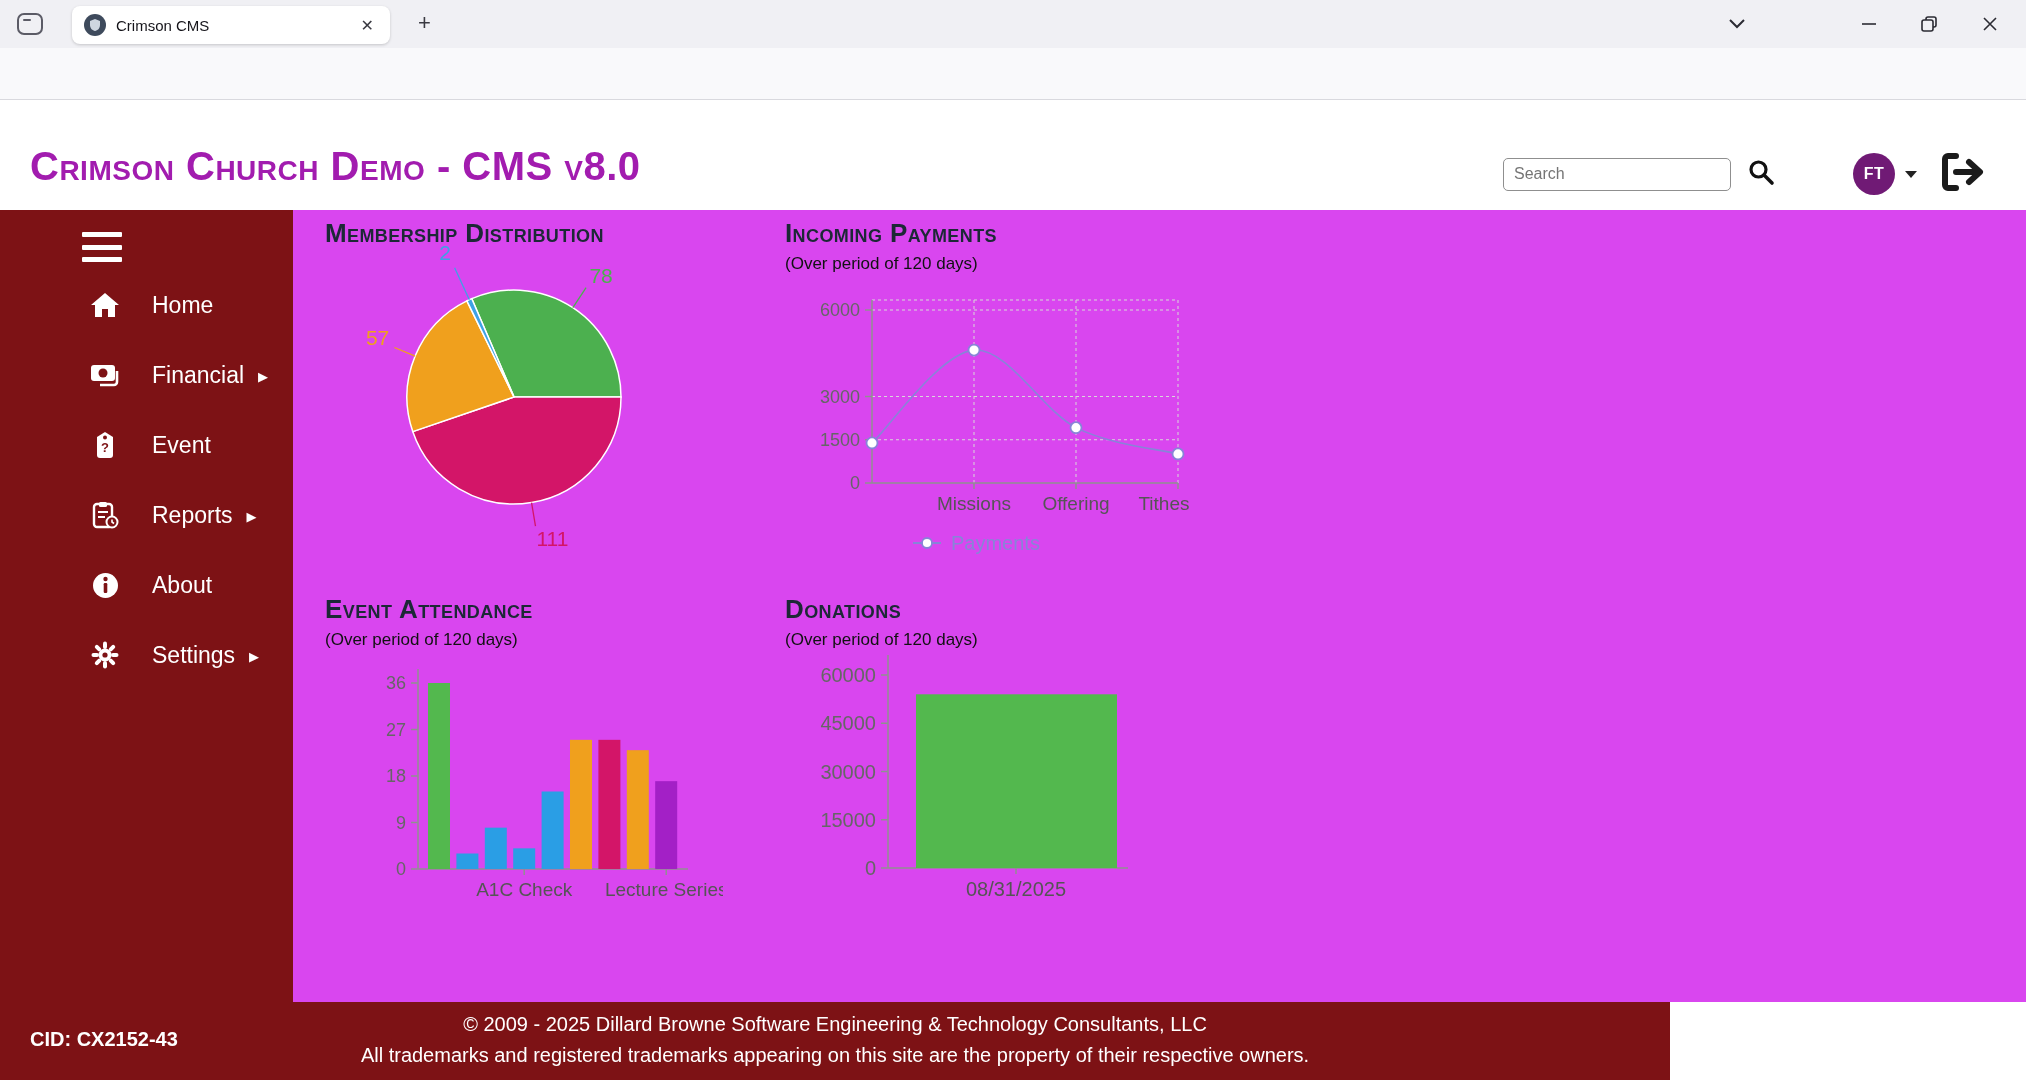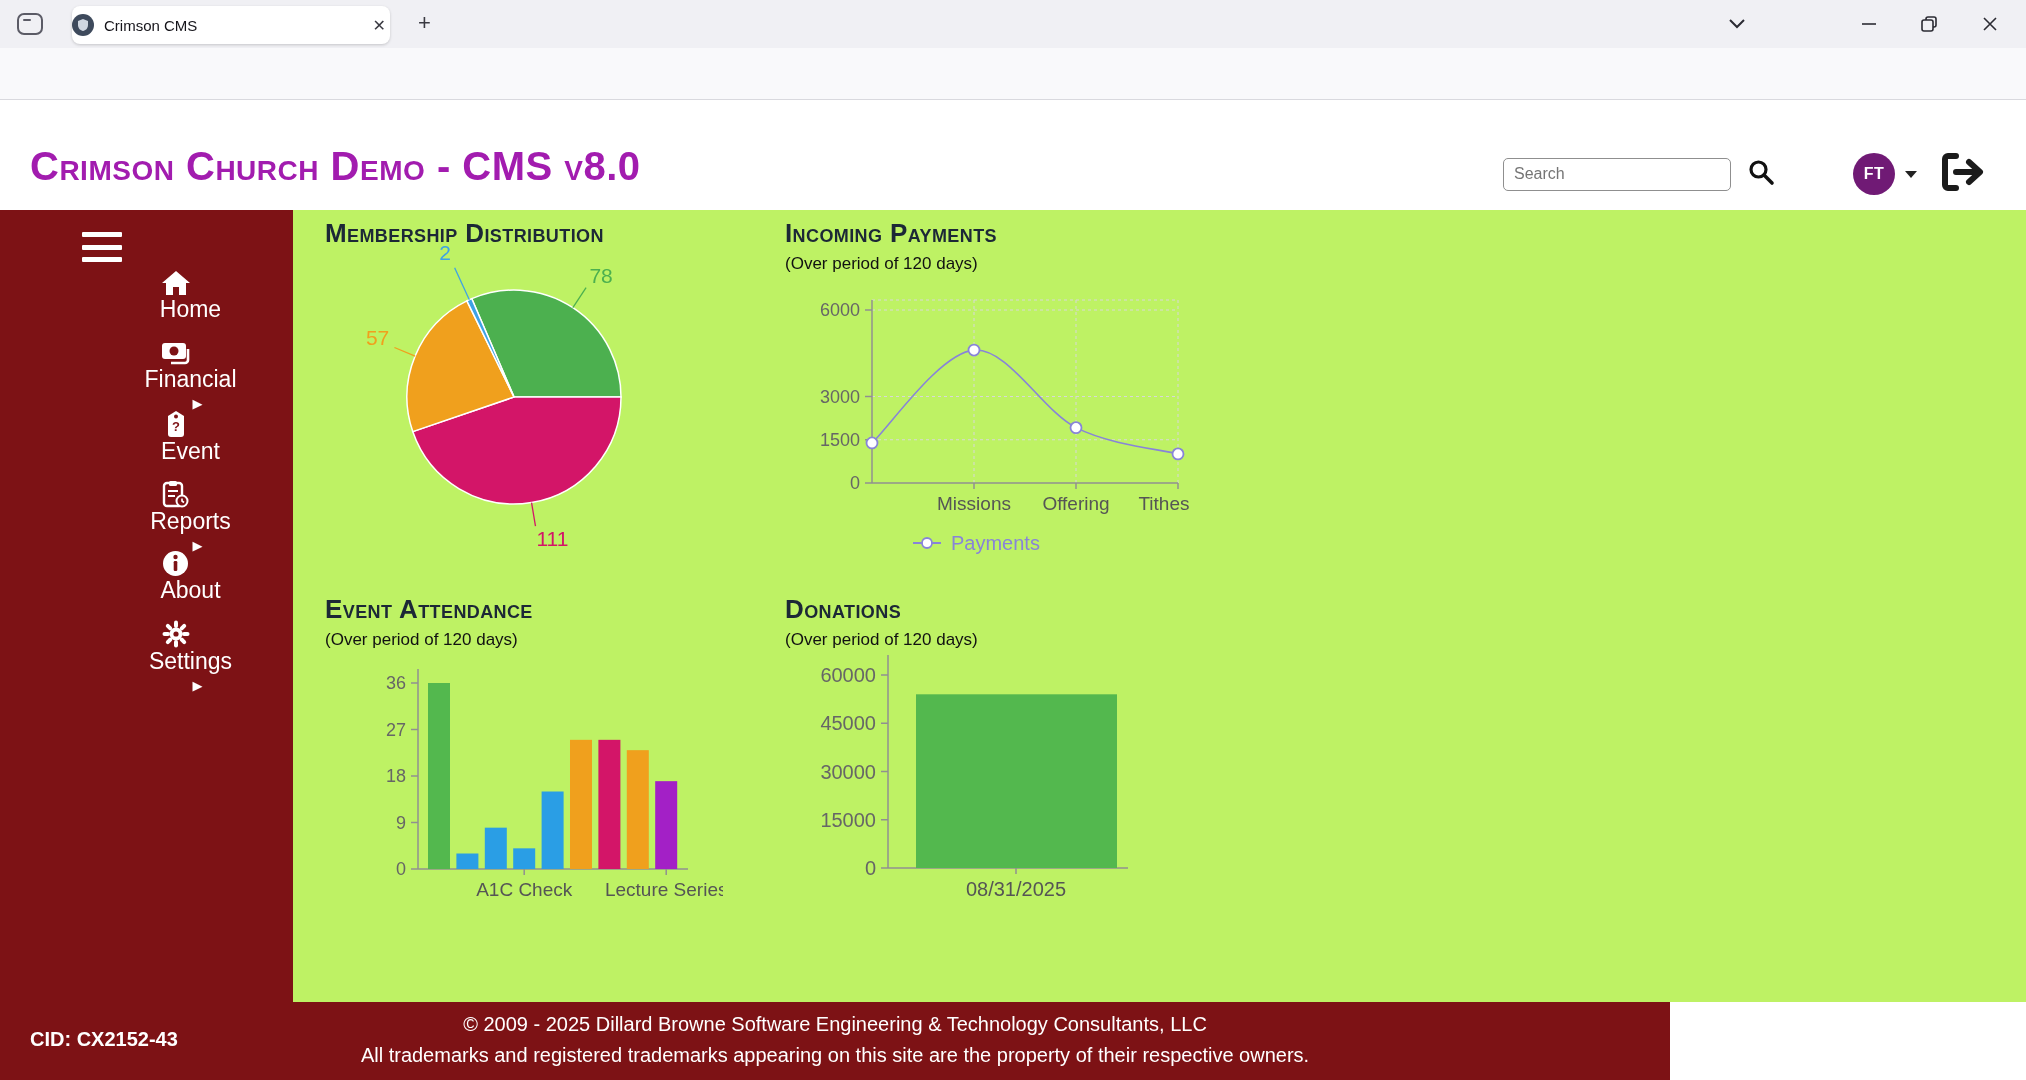--- a/index.html
+++ b/index.html
@@ -3,21 +3,21 @@
 <meta charset="utf-8">
 <style>
   * { margin:0; padding:0; box-sizing:border-box; }
   html,body { width:2026px; height:1080px; font-family:"Liberation Sans", sans-serif; background:#fff; overflow:hidden; }
   #screen { position:relative; width:2026px; height:1080px; }
 
   
   .titlebar { position:absolute; left:0; top:0; width:2026px; height:48px; background:#f0f0f4; }
   .ffview { position:absolute; left:16px; top:11px; width:30px; height:26px; color:#5b5b66; }
   .tab { position:absolute; left:72px; top:6px; width:318px; height:38px; background:#fff; border-radius:8px;
-         box-shadow:0 1px 3px rgba(0,0,0,.18); display:flex; align-items:center; padding:0 0; }
+         box-shadow:0 1px 3px rgba(0,0,0,.18); display:flex; align-items:center; padding:0 12px; }
   .tab-favicon { width:22px; height:22px; border-radius:50%; background:#3e4a5c; display:flex; align-items:center; justify-content:center; margin-right:10px; flex:0 0 auto; }
   .tab-title { font-size:15px; color:#15141a; flex:1 1 auto; white-space:nowrap; overflow:hidden; }
   .tab-close { color:#3a3a42; font-size:16px; padding:2px 4px; border-radius:4px; }
   .newtab-btn { position:absolute; left:418px; top:12px; color:#3a3a42; font-size:22px; line-height:22px; }
   .win-ctrls { position:absolute; right:0; top:0; height:48px; display:flex; align-items:center; gap:44px; padding-right:28px; color:#2b2b33; }
   .win-ctrls svg { display:block; }
   .alltabs-chevron { position:absolute; right:280px; top:16px; color:#2b2b33; }
 
   .toolbar { position:absolute; left:0; top:48px; width:2026px; height:52px; background:#f9f9fb; border-bottom:1px solid #d9d9de; }
   .nav-ic { position:absolute; top:62px; color:#35353d; }
@@ -46,27 +46,27 @@
   .avatar { width:42px; height:42px; border-radius:50%; background:#701a75; color:#fff; font-weight:bold; font-size:16px;
             display:flex; align-items:center; justify-content:center; margin-left:78px; letter-spacing:.5px; }
   .avatar-caret { margin-left:9px; color:#222; }
   .logout-btn { margin-left:22px; color:#1b1b1b; }
 
   
   .sidebar { position:absolute; left:0; top:210px; width:293px; height:792px; background:#7d1215; }
   .hamburger { position:absolute; left:82px; top:22px; width:40px; height:30px; display:flex; flex-direction:column; justify-content:space-between; }
   .hamburger span { display:block; height:5px; background:#fff; border-radius:1px; }
   .nav-list { position:absolute; left:0; top:60px; width:100%; }
-  .nav-item { height:70px; display:flex; align-items:center; color:#fff; padding-left:88px;flex-direction:column; }
+  .nav-item { height:70px; display:flex; align-items:center; color:#fff; padding-left:88px; }
   .nav-item .nicon { width:34px; display:flex; justify-content:center; margin-right:30px; flex:0 0 auto; }
   .nav-item .nlabel { font-size:23px; }
   .nav-item .narrow { margin-left:14px; font-size:13px; margin-top:3px; }
 
   
-  .content { position:absolute; left:293px; top:210px; width:1733px; height:792px; background:#bef264; }
+  .content { position:absolute; left:293px; top:210px; width:1733px; height:792px; background:#d946ef; }
   .chart-title { position:absolute; font-size:26px; font-weight:600; font-variant:small-caps; color:#1c2836; letter-spacing:.4px; }
   .chart-sub { position:absolute; font-size:17px; color:#111; }
   svg text { font-family:"Liberation Sans",sans-serif; }
 
   
   .page-footer { position:absolute; left:0; top:1002px; width:1670px; height:78px; background:#7d1215; color:#fff; }
   .cid { position:absolute; left:30px; top:26px; font-size:20px; font-weight:bold; }
   .foot-line1 { position:absolute; left:0; top:11px; width:100%; text-align:center; font-size:20px; }
   .foot-line2 { position:absolute; left:0; top:42px; width:100%; text-align:center; font-size:20px; }
 </style>

